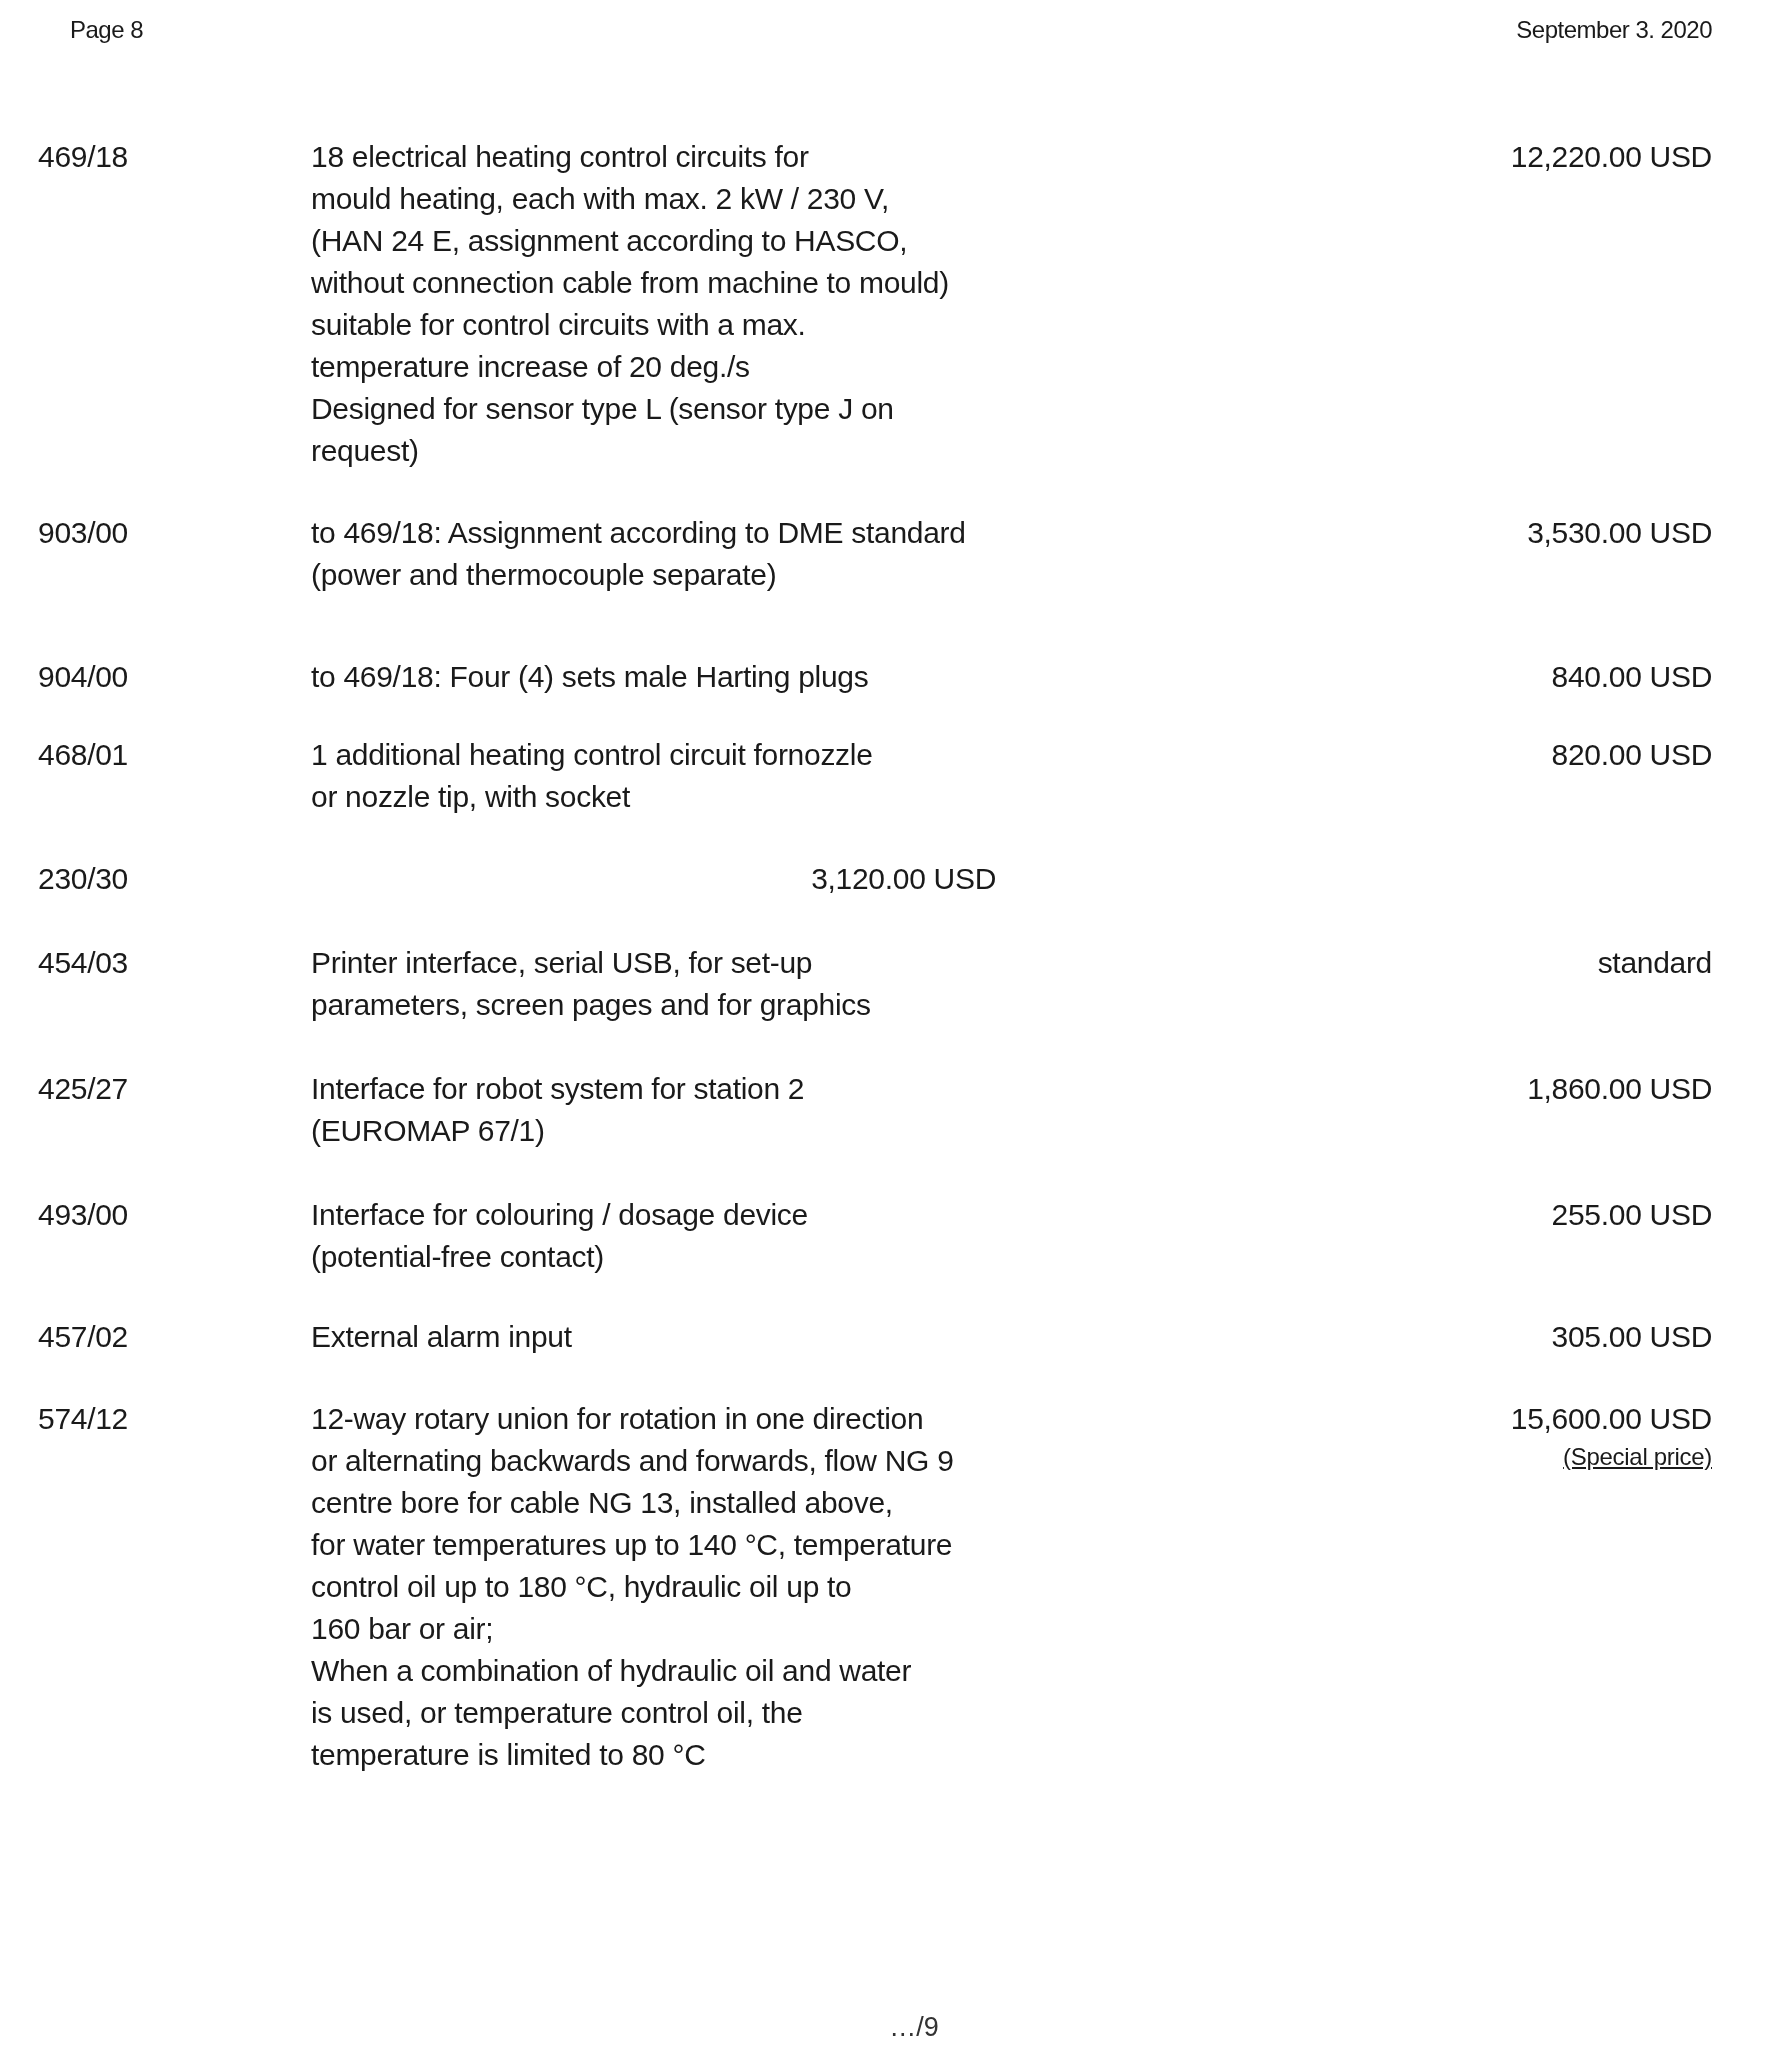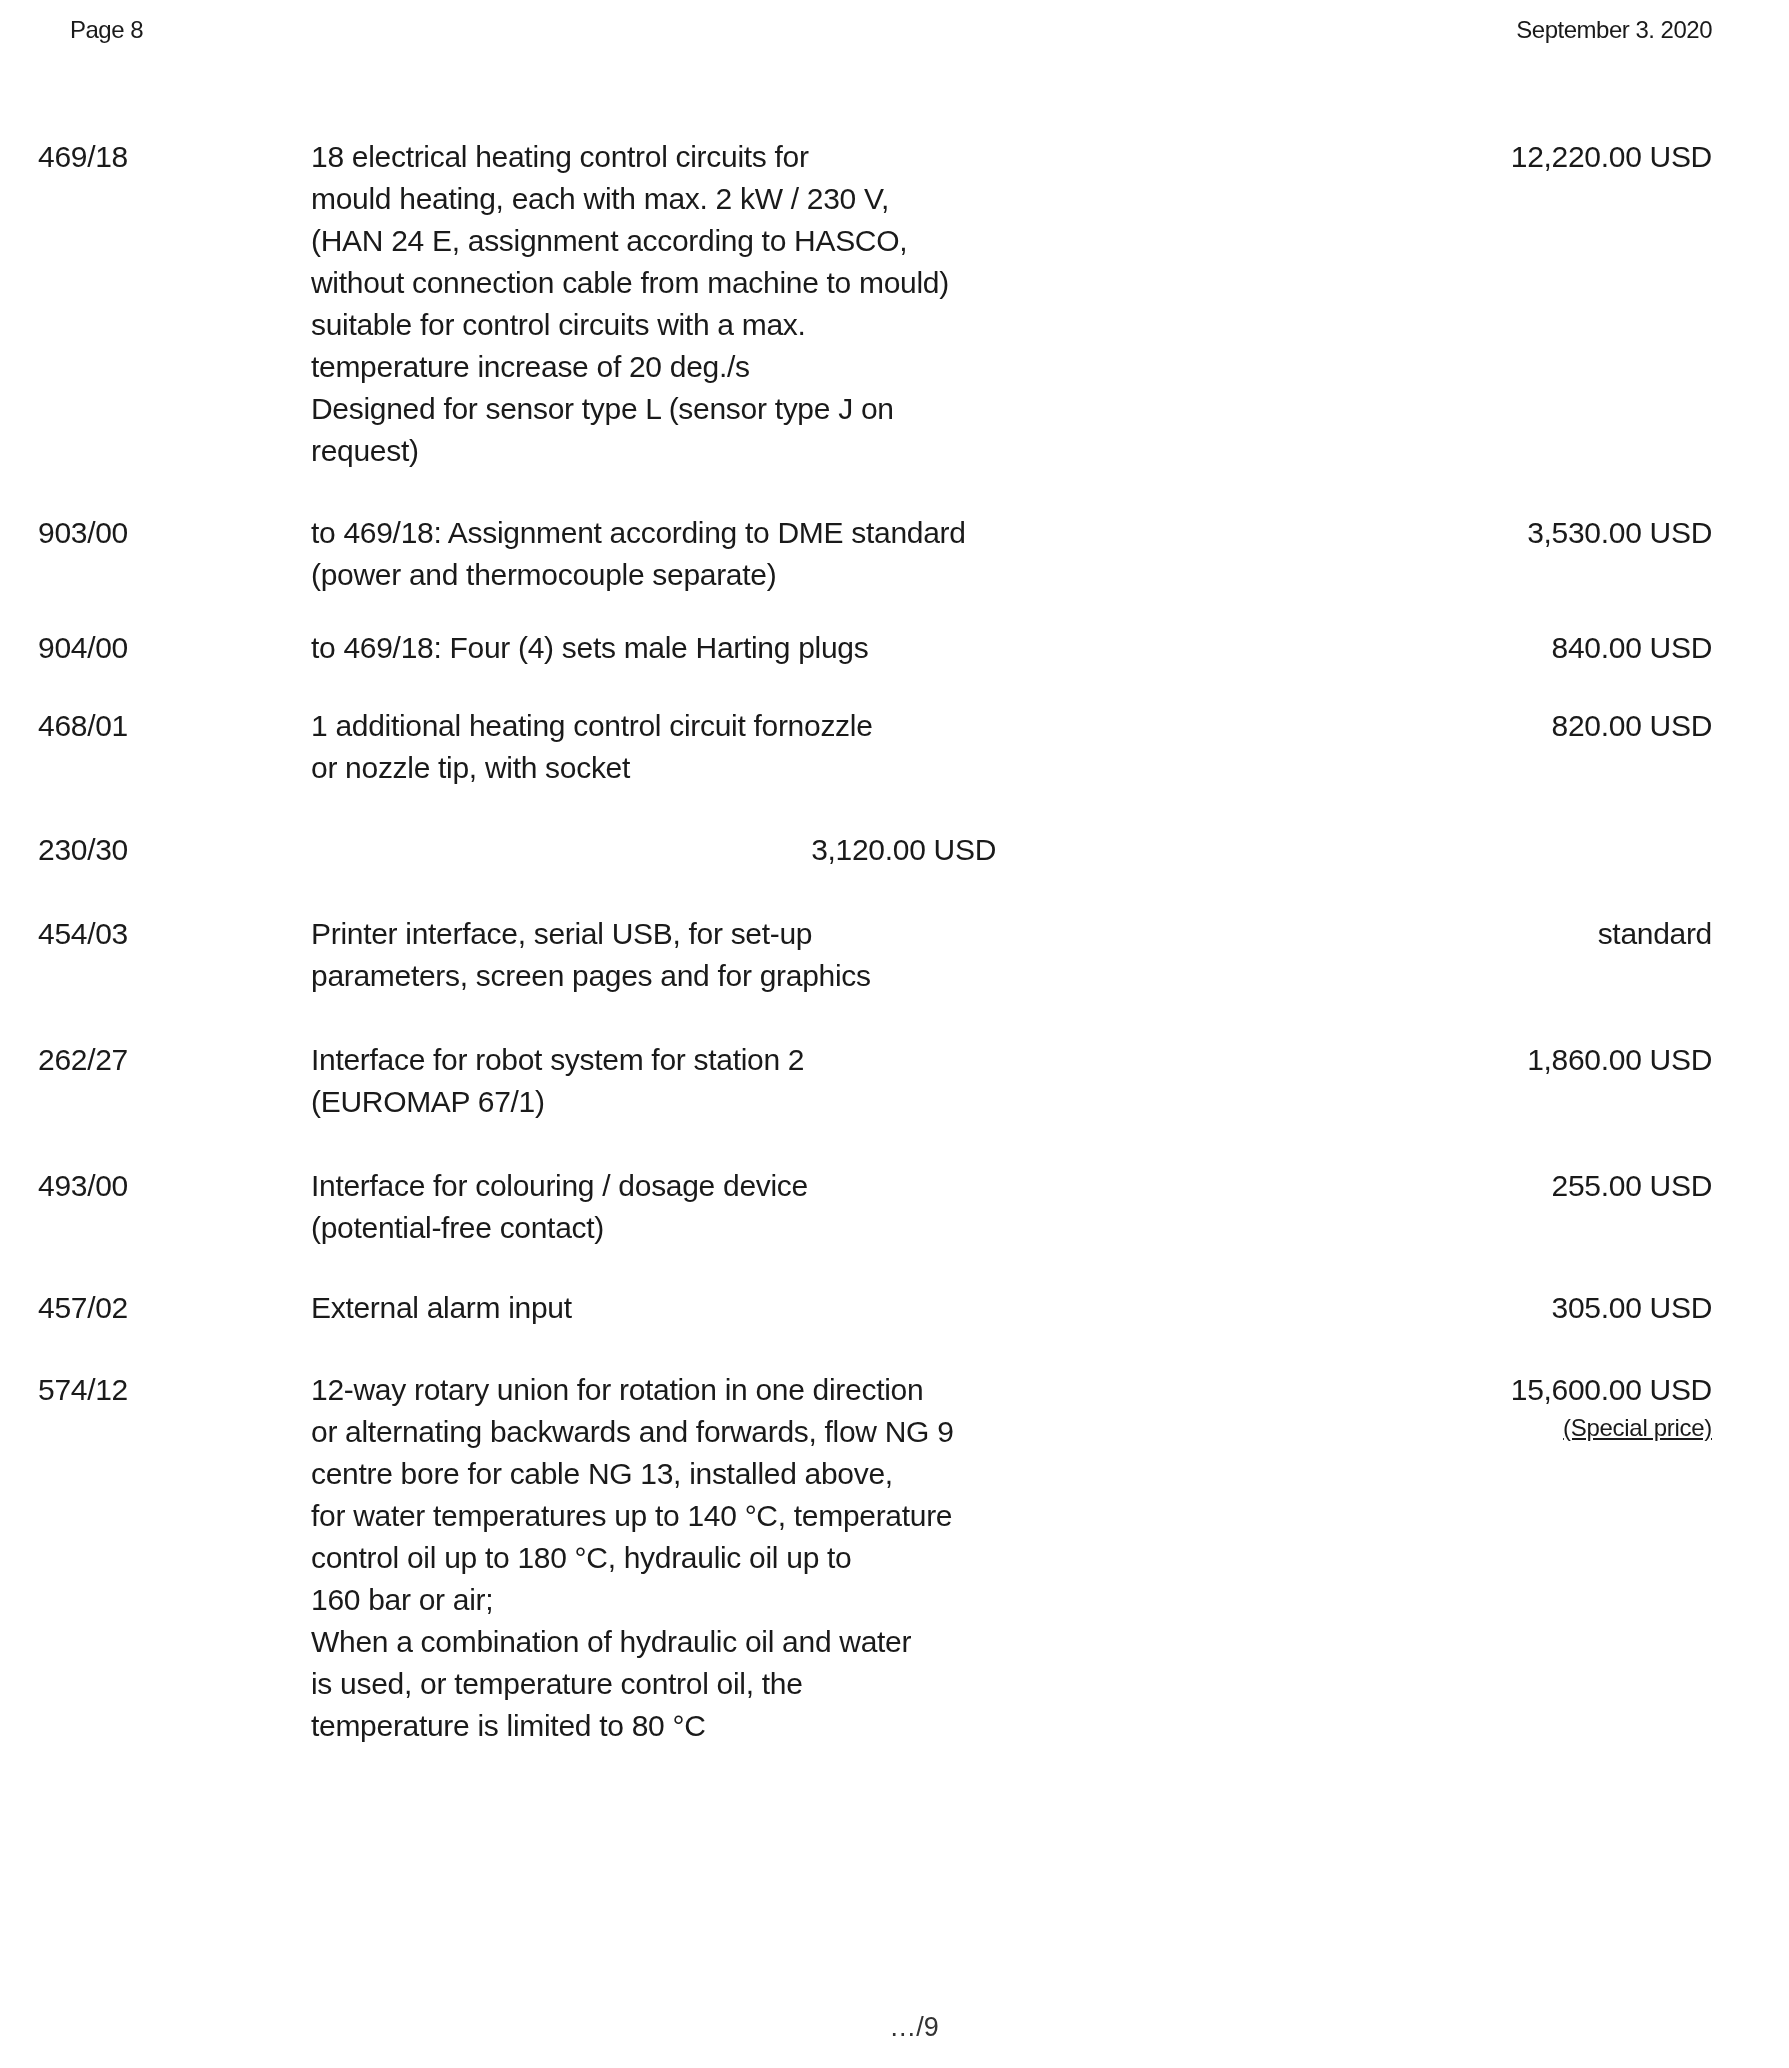--- a/index.html
+++ b/index.html
@@ -63,21 +63,21 @@
 (HAN 24 E, assignment according to HASCO,
 without connection cable from machine to mould)
 suitable for control circuits with a max.
 temperature increase of 20 deg./s
 Designed for sensor type L (sensor type J on
 request)</span>
     <div class="price-col">
         <div class="price">12,220.00 USD</div>
       </div>
   </div>
-  <div class="item" style="margin-bottom:31px">
+  <div class="item" style="margin-bottom:60px">
     <span class="code">903/00</span>
     <span class="desc">to 469/18: Assignment according to DME standard
 (power and thermocouple separate)</span>
     <div class="price-col">
         <div class="price">3,530.00 USD</div>
       </div>
   </div>
   <div class="item" style="margin-bottom:36px">
     <span class="code">904/00</span>
     <span class="desc">to 469/18: Four (4) sets male Harting plugs</span>
@@ -101,21 +101,21 @@
   </div>
   <div class="item" style="margin-bottom:42px">
     <span class="code">454/03</span>
     <span class="desc">Printer interface, serial USB, for set-up
 parameters, screen pages and for graphics</span>
     <div class="price-col">
         <div class="price">standard</div>
       </div>
   </div>
   <div class="item" style="margin-bottom:42px">
-    <span class="code">262/27</span>
+    <span class="code">425/27</span>
     <span class="desc">Interface for robot system for station 2
 (EUROMAP 67/1)</span>
     <div class="price-col">
         <div class="price">1,860.00 USD</div>
       </div>
   </div>
   <div class="item" style="margin-bottom:38px">
     <span class="code">493/00</span>
     <span class="desc">Interface for colouring / dosage device
 (potential-free contact)</span>

